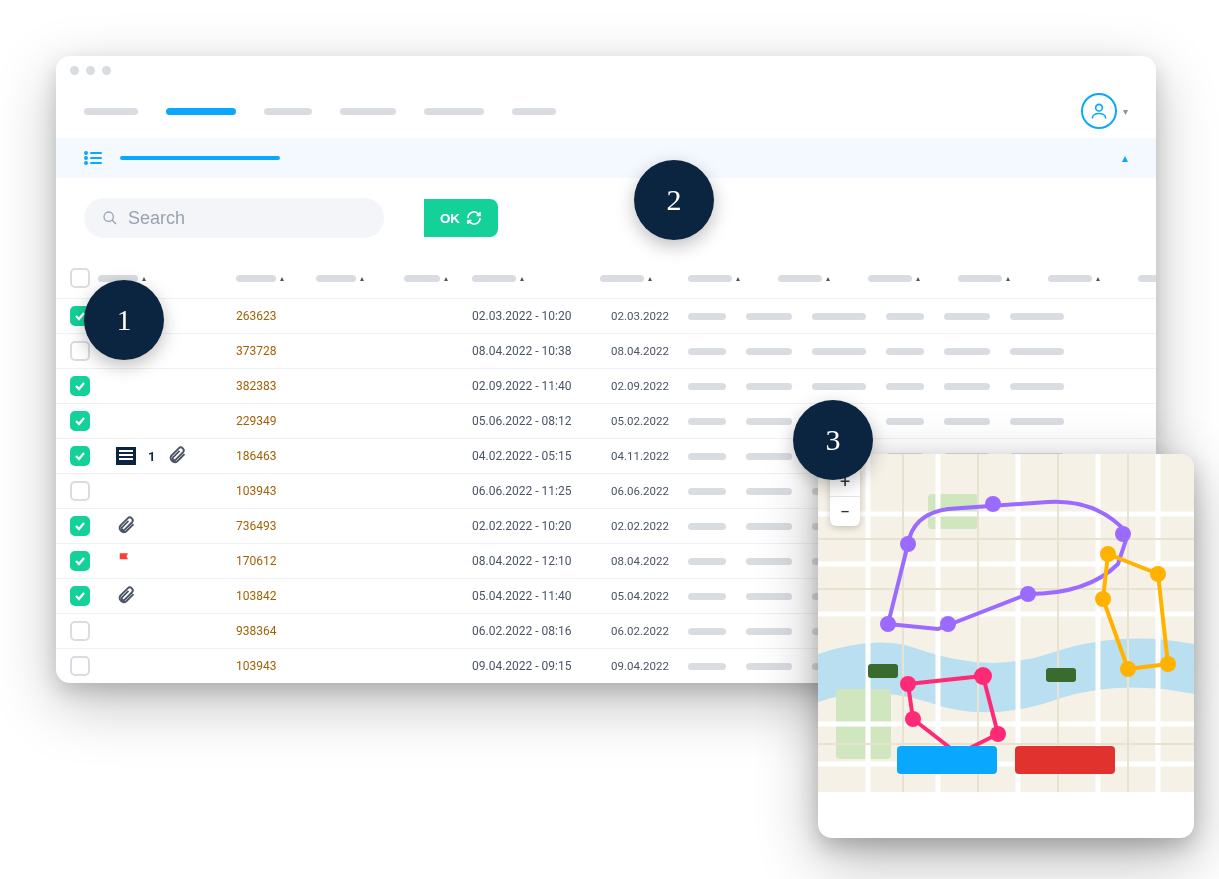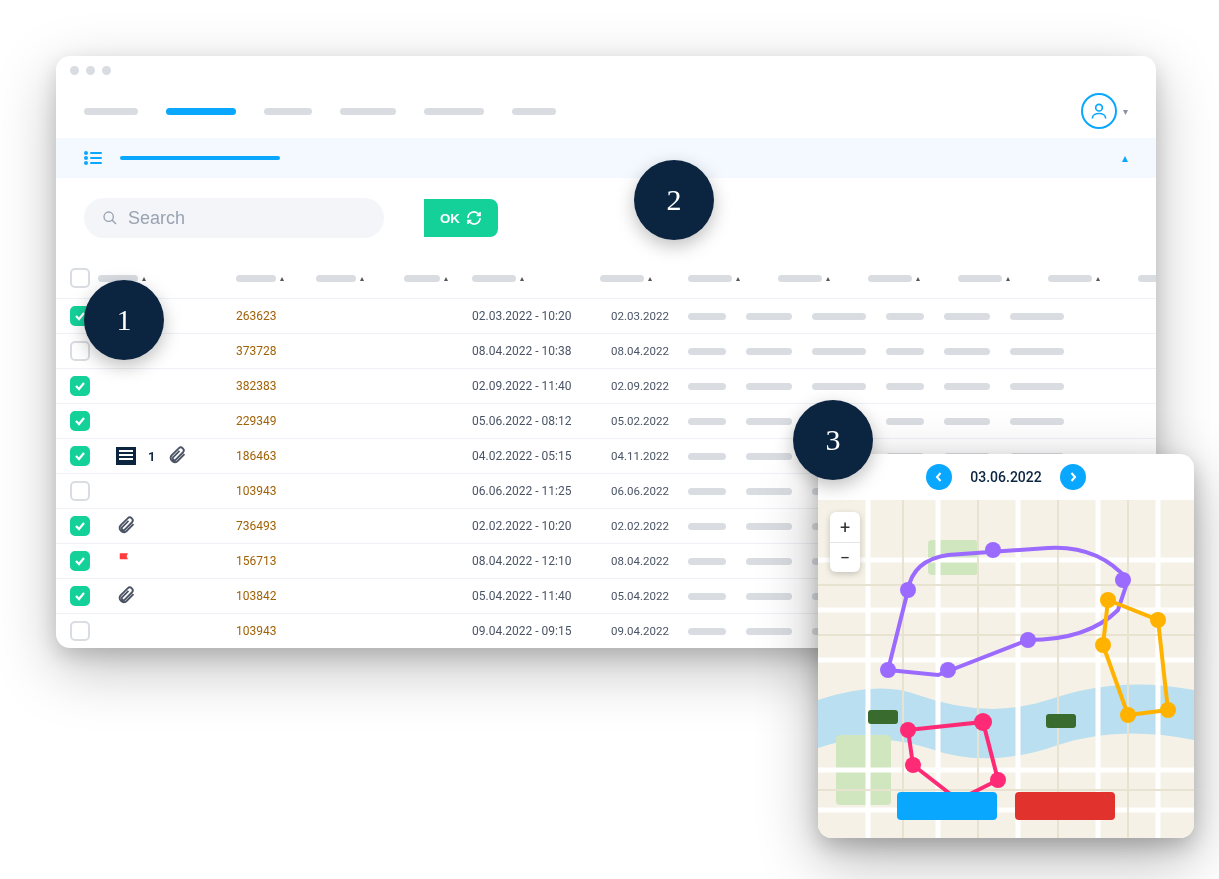--- a/index.html
+++ b/index.html
@@ -499,21 +499,21 @@
         <span class="chk checked">
           <svg width="12" height="12" viewBox="0 0 12 12">
             <path d="M2 6l3 3 5-6" fill="none" stroke="#fff" stroke-width="2.2"></path>
           </svg>
         </span>
         <div class="icons">
           <span><svg width="18" height="18" viewBox="0 0 24 24">
               <path d="M5 3v18M5 3h11l-2 4 2 4H5" fill="#ff3b3b"></path>
             </svg></span>
         </div>
-        <div class="idcell">156713</div>
+        <div class="idcell">170612</div>
         <div class="col-tag"><span class="tag" style="background: rgb(155, 107, 255);"></span></div>
         <div class="col-ph1"><span class="ph ph-s"></span></div>
         <div class="dtcell">08.04.2022 - 12:10</div>
         <div class="dcell">08.04.2022</div>
         <div class="rest">
           <span class="ph" style="width: 38px;"></span>
           <span class="ph" style="width: 46px;"></span>
           <span class="ph" style="width: 54px;"></span>
           <span class="ph" style="width: 38px;"></span>
           <span class="ph" style="width: 46px;"></span>
@@ -541,20 +541,37 @@
           <span class="ph" style="width: 46px;"></span>
           <span class="ph" style="width: 54px;"></span>
           <span class="ph" style="width: 38px;"></span>
           <span class="ph" style="width: 46px;"></span>
           <span class="ph" style="width: 54px;"></span>
         </div>
       </div>
       <div class="row">
         <span class="chk"></span>
         <div class="icons"></div>
+        <div class="idcell">938364</div>
+        <div class="col-tag"><span class="tag" style="background: rgb(24, 168, 255);"></span></div>
+        <div class="col-ph1"><span class="ph ph-s"></span></div>
+        <div class="dtcell">06.02.2022 - 08:16</div>
+        <div class="dcell">06.02.2022</div>
+        <div class="rest">
+          <span class="ph" style="width: 38px;"></span>
+          <span class="ph" style="width: 46px;"></span>
+          <span class="ph" style="width: 54px;"></span>
+          <span class="ph" style="width: 38px;"></span>
+          <span class="ph" style="width: 46px;"></span>
+          <span class="ph" style="width: 54px;"></span>
+        </div>
+      </div>
+      <div class="row">
+        <span class="chk"></span>
+        <div class="icons"></div>
         <div class="idcell">103943</div>
         <div class="col-tag"><span class="tag" style="background: rgb(255, 42, 117);"></span></div>
         <div class="col-ph1"><span class="ph ph-s"></span></div>
         <div class="dtcell">09.04.2022 - 09:15</div>
         <div class="dcell">09.04.2022</div>
         <div class="rest">
           <span class="ph" style="width: 38px;"></span>
           <span class="ph" style="width: 46px;"></span>
           <span class="ph" style="width: 54px;"></span>
           <span class="ph" style="width: 38px;"></span>
@@ -563,33 +580,20 @@
         </div>
       </div>
     </div>
 </div>
 
 <div class="badge b1">1</div>
 <div class="badge b2">2</div>
 <div class="badge b3">3</div>
 
 <div class="map-card">
-  <div class="map-header">
-    <span class="circ-btn">
-      <svg width="10" height="10" viewBox="0 0 10 10">
-          <path d="M6.5 1 3 5l3.5 4" fill="none" stroke="#fff" stroke-width="2"></path>
-        </svg>
-    </span>
-    <span class="date-lbl">03.06.2022</span>
-    <span class="circ-btn">
-      <svg width="10" height="10" viewBox="0 0 10 10">
-          <path d="M3.5 1 7 5l-3.5 4" fill="none" stroke="#fff" stroke-width="2"></path>
-        </svg>
-    </span>
-  </div>
   <div class="map-body">
     <svg class="roads" viewBox="0 0 376 338">
       <rect width="376" height="338" fill="#f5f1e6"></rect>
 
       <path d="M0 200 Q60 180 100 195 Q170 220 230 200 Q300 175 376 190 L376 240 Q300 225 240 245 Q170 270 110 248 Q50 230 0 248 Z" fill="#b9dff0"></path>
 
       <rect x="110" y="40" width="50" height="35" fill="#cfe6bf" rx="4"></rect>
       <rect x="18" y="235" width="55" height="70" fill="#cfe6bf" rx="4"></rect>
 
       <g stroke="#fff" stroke-width="5">

